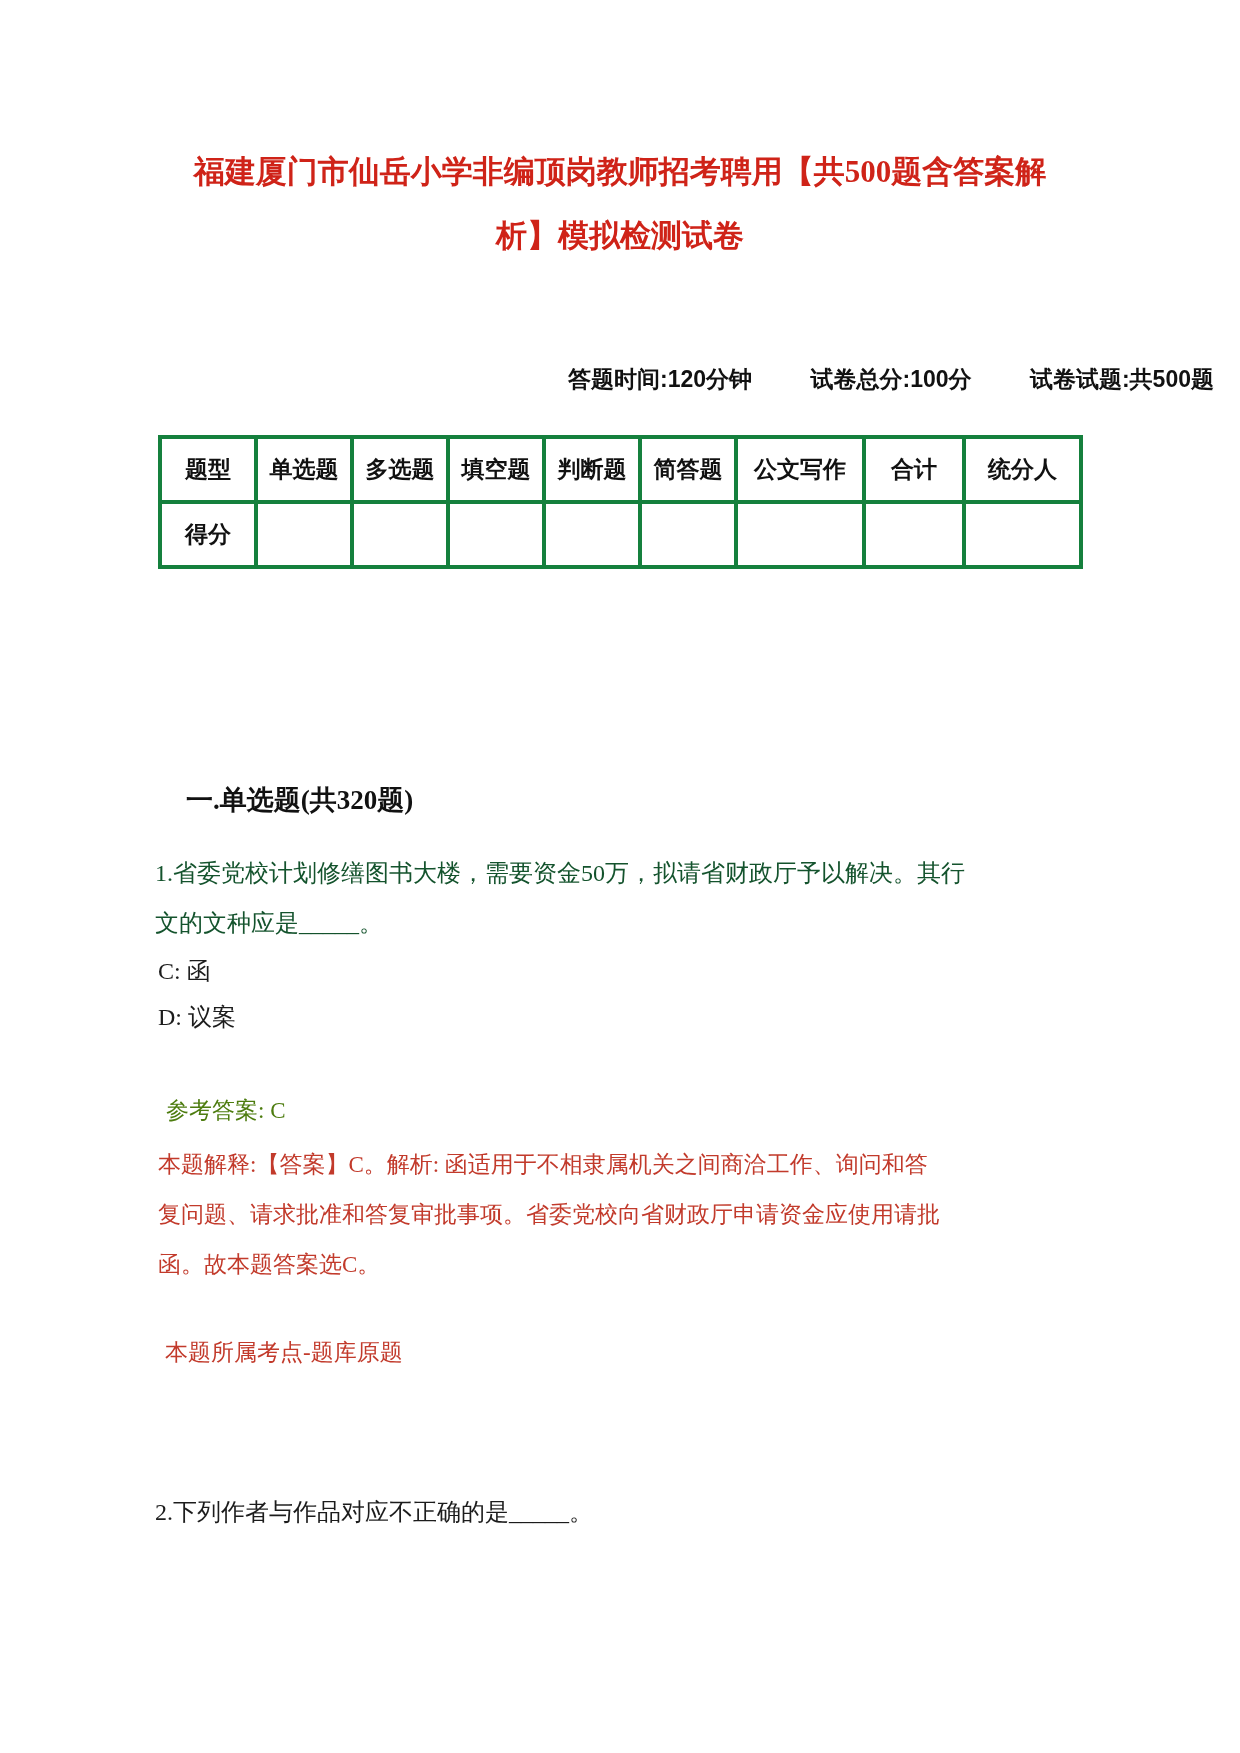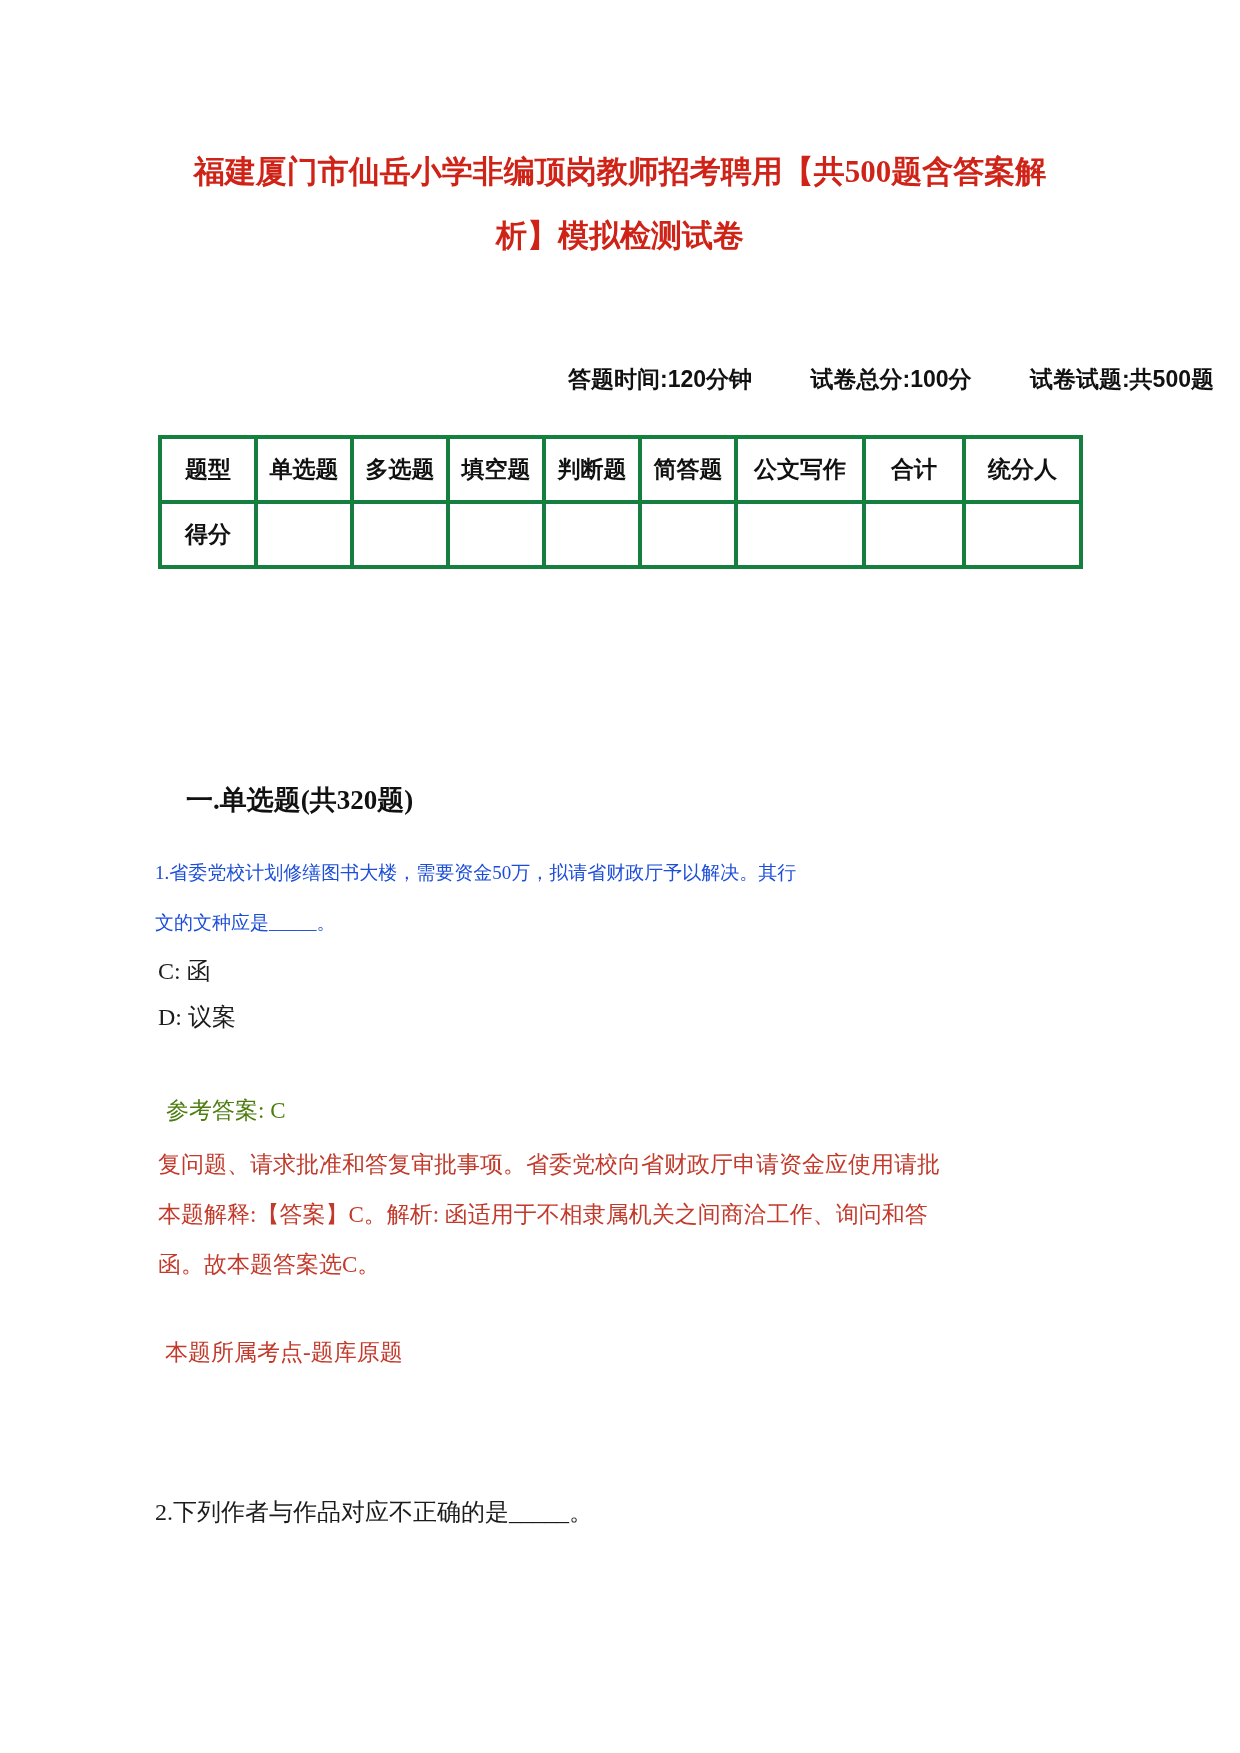--- a/index.html
+++ b/index.html
@@ -54,23 +54,23 @@
   .score-table .row-label { text-align: center; }
   .section-heading {
     margin: 213px 0 0 186px;
     font-size: 27px;
     font-weight: bold;
     line-height: 36px;
     color: #111111;
   }
   .q-text {
     margin: 30px 70px 0 155px;
-    font-size: 19px;
+    font-size: 24px;
     line-height: 50px;
-    color: #1d4ed8;
+    color: #14532d;
   }
   .options {
     margin: 0 0 0 158px;
     font-size: 24px;
     color: #1c1c1c;
   }
   .option { line-height: 46px; }
   .ref-answer {
     margin: 54px 0 0 166px;
     color: #4d7c0f;
@@ -145,20 +145,20 @@
 </div>
 
 <div class="options">
   <div class="option">C: 函</div>
   <div class="option">D: 议案</div>
 </div>
 
 <div class="ref-answer">参考答案: C</div>
 
 <div class="explanation">
+  <div>本题解释:【答案】C。解析: 函适用于不相隶属机关之间商洽工作、询问和答</div>
   <div>复问题、请求批准和答复审批事项。省委党校向省财政厅申请资金应使用请批</div>
-  <div>本题解释:【答案】C。解析: 函适用于不相隶属机关之间商洽工作、询问和答</div>
   <div>函。故本题答案选C。</div>
 </div>
 
 <div class="knowledge-point">本题所属考点-题库原题</div>
 
 <div class="q2-text">2.下列作者与作品对应不正确的是_____。</div>
 
 </body></html>

